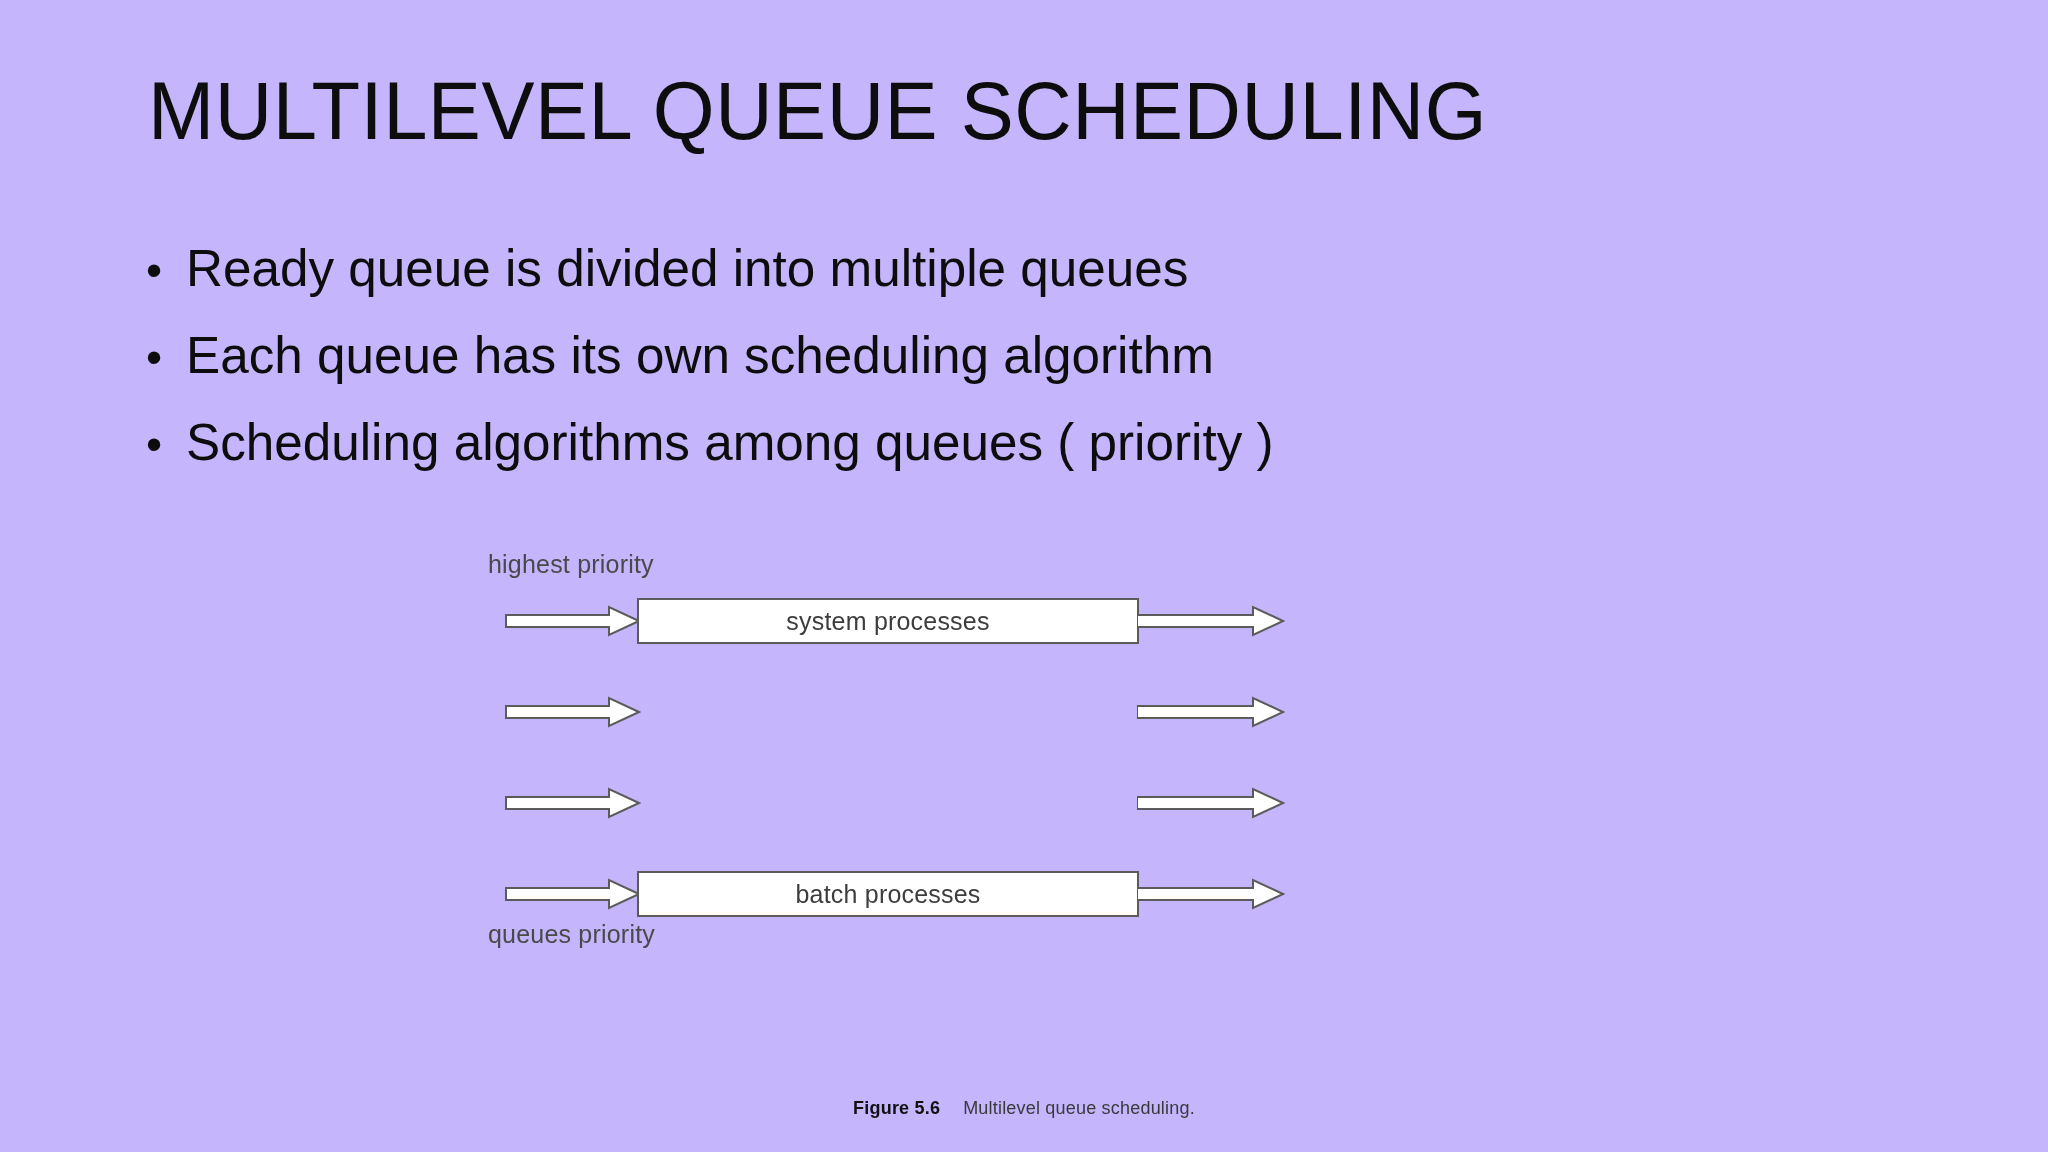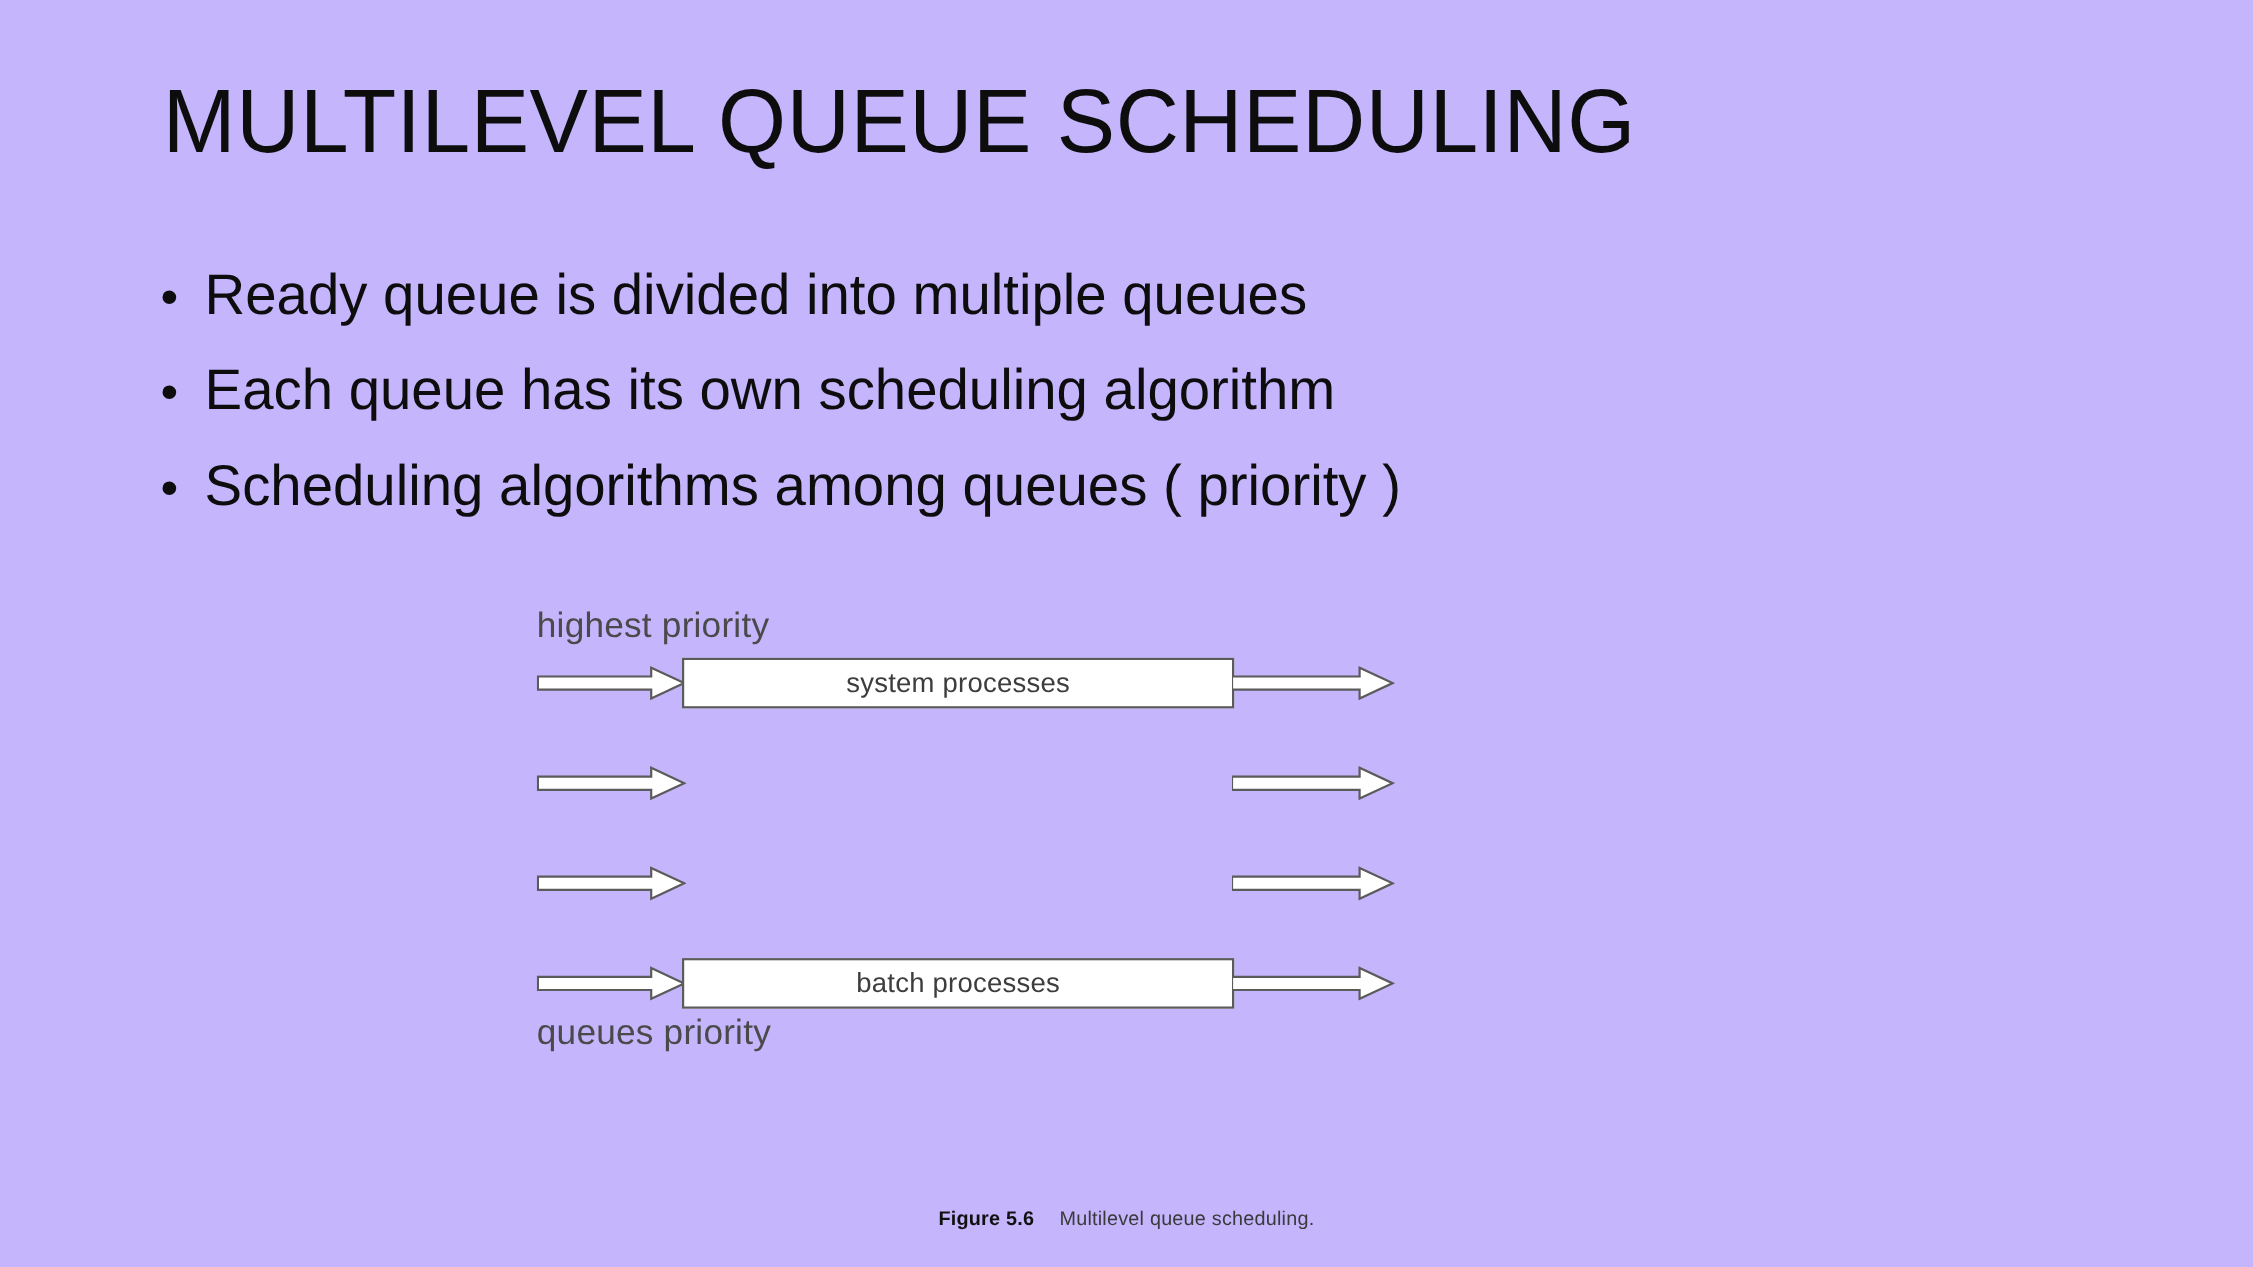--- a/index.html
+++ b/index.html
@@ -82,33 +82,33 @@
     position: absolute;
     left: 0px;
     top: 528px;
     width: 2048px;
     height: 624px;
   }
 
   .fig-priority-label {
     position: absolute;
     font-family: "Liberation Sans", sans-serif;
-    font-size: 32px;
+    font-size: 25px;
     font-weight: 400;
     color: #4a4a4a;
     letter-spacing: 0.2px;
     white-space: nowrap;
   }
 
   .fig-priority-label.highest { left: 488px; top: 22px; }
   .fig-priority-label.lowest  { left: 488px; top: 392px; }
 
   .queue-rows {
     position: absolute;
-    left: 0;
+    left: 17px;
     top: 0;
     width: 1644px;
     height: 560px;
   }
 
   .queue-row {
     position: absolute;
     left: 486px;
     width: 790px;
     height: 50px;

